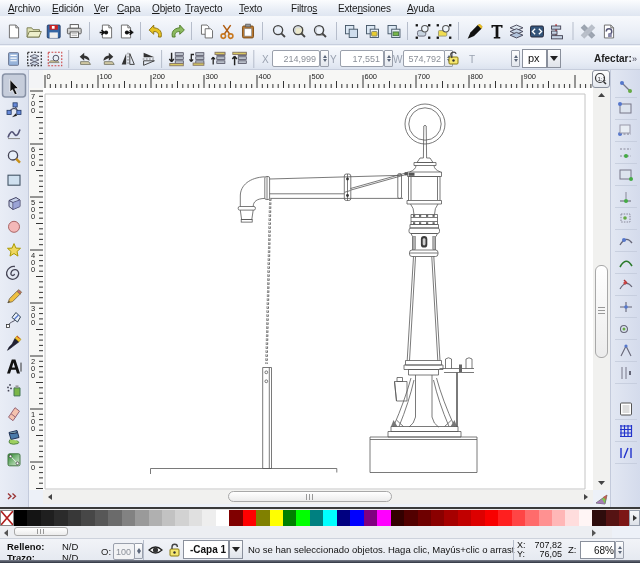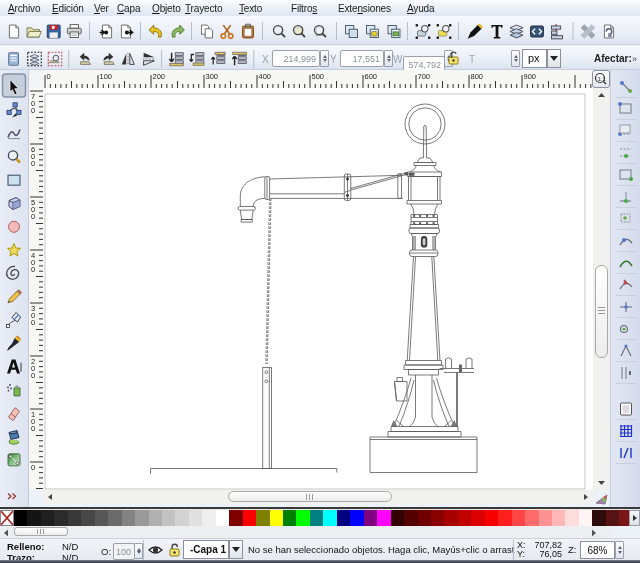--- a/index.html
+++ b/index.html
@@ -286,21 +286,21 @@
           <rect x="-8" y="-7.5" width="15" height="2.5" fill="#d8c860" stroke="#876"></rect>
         </g>
       </svg>
     <span class="flabel" style="left:262px;top:7px">X</span>
     <div class="field" style="left:272px;top:3px;width:48px;">214,999</div>
     <div class="spin" style="left:320px;top:3px;"></div>
     <span class="flabel" style="left:330px;top:7px">Y</span>
     <div class="field" style="left:340px;top:3px;width:44px;">17,551</div>
     <div class="spin" style="left:384px;top:3px;"></div>
     <span class="flabel" style="left:393px;top:7px">W</span>
-    <div class="field" style="left:403px;top:9px;width:42px;">574,792</div>
+    <div class="field" style="left:403px;top:3px;width:42px;">574,792</div>
     <div class="spin" style="left:444px;top:3px;"></div>
     <svg style="position:absolute;left:447px;top:3px" width="13" height="16">
         <rect x="2" y="7" width="9" height="7" rx="1" fill="#f5e770" stroke="#8a7a10" stroke-width="1"></rect>
         <path d="M4,7 V5 a2.7,2.7 0 0 1 5.4,0" fill="none" stroke="#444" stroke-width="1.4" transform="rotate(-25 6.5 5)"></path>
         <circle cx="6.5" cy="10.5" r="1.2" fill="#333"></circle>
       </svg>
     <span class="flabel" style="left:469px;top:7px">T</span>
     <div class="field" style="left:478px;top:3px;width:33px;margin-top:32px;">707,886</div>
     <div class="spin" style="left:511px;top:3px;"></div>
     <div style="position:absolute;left:522px;top:2px;width:25px;height:19px;background:#fff;border:1px solid #8a909c;font-size:11px;color:#111;padding:2px 0 0 5px;">px</div>
@@ -946,19 +946,19 @@
     <div style="position:absolute;left:183px;top:2px;width:46px;height:19px;background:#fff;border:1px solid #8a909c;font-size:10px;font-weight:bold;color:#111;padding:3px 0 0 6px;">-Capa 1</div>
     <div style="position:absolute;left:229px;top:2px;width:14px;height:19px;background:linear-gradient(#fdfdfd,#dfe3ea);border:1px solid #8a909c;"></div>
     <div style="position:absolute;left:232px;top:9px;border-left:4px solid transparent;border-right:4px solid transparent;border-top:5px solid #222;"></div>
     <span style="position:absolute;left:248px;top:6px;">No se han seleccionado objetos. Haga clic, Mayús+clic o arrast</span>
     <div class="vsep" style="left:513px;top:2px;height:20px;"></div>
     <span style="position:absolute;left:517px;top:2px;font-size:9px;">X:</span>
     <span style="position:absolute;left:517px;top:11px;font-size:9px;">Y:</span>
     <span style="position:absolute;left:532px;top:2px;font-size:9px;width:30px;text-align:right;display:inline-block;">707,82</span>
     <span style="position:absolute;left:532px;top:11px;font-size:9px;width:30px;text-align:right;display:inline-block;">76,05</span>
     <span style="position:absolute;left:568px;top:6px;">Z:</span>
-    <div style="position:absolute;left:580px;top:3px;width:35px;height:18px;background:#fff;border:1px solid #8a909c;font-size:10px;color:#111;text-align:center;padding-top:3px;">68%</div>
+    <div style="position:absolute;left:580px;top:3px;width:35px;height:18px;background:#fff;border:1px solid #8a909c;font-size:10px;color:#111;text-align:right;padding-top:3px;">68%</div>
     <div class="spin" style="left:615px;top:3px;height:18px;"></div>
   </div>
   <div class="abs" style="left:0;top:538px;width:640px;height:1px;background:#cdd2dc;"></div>
   <div id="botedge" class="abs"></div>
 
 </div>
 
 </body></html>

